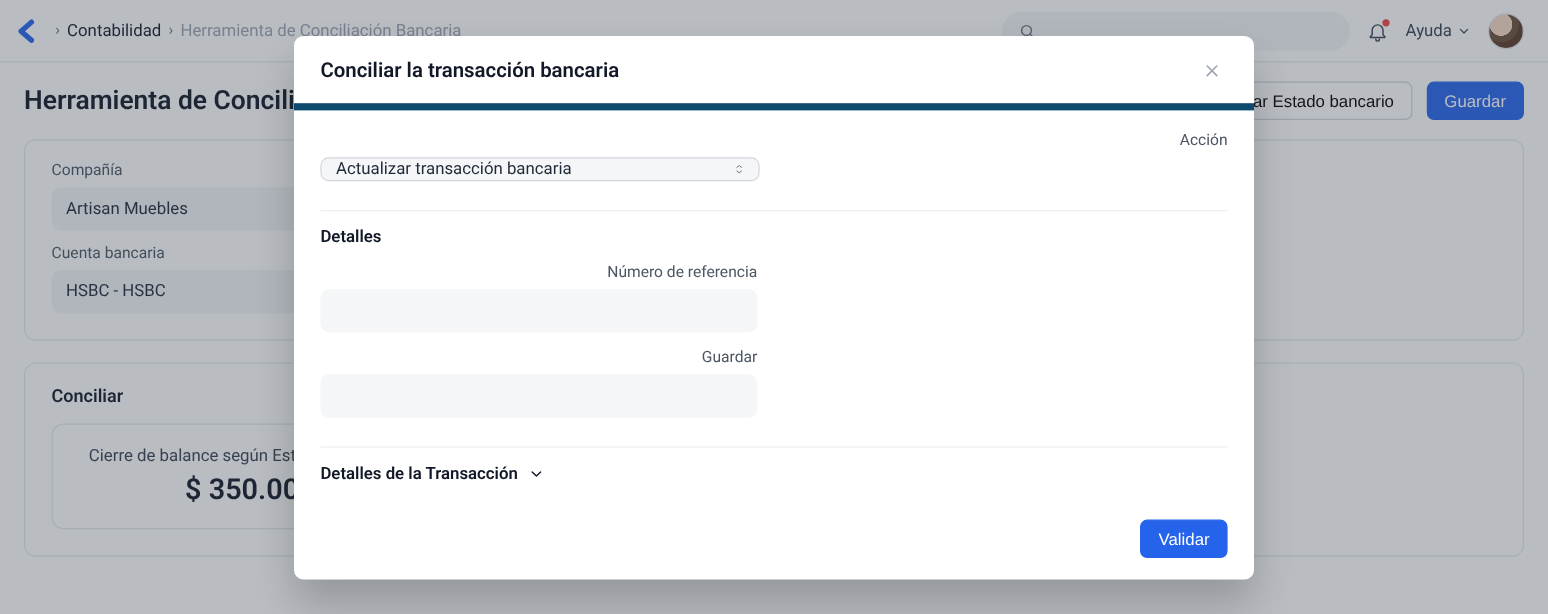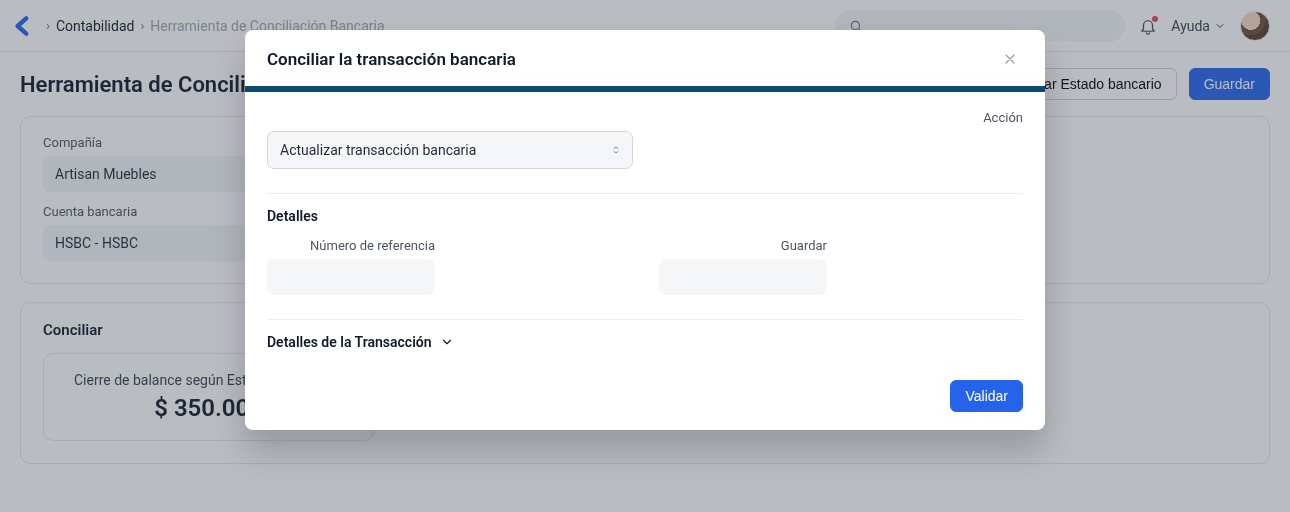--- a/index.html
+++ b/index.html
@@ -147,38 +147,38 @@
       width:26px; height:26px; display:flex; align-items:center; justify-content:center;
     }
     .modal-body { padding: 18px 22px 8px 22px; }
 
     .m-label { font-size:13px; color:#4b5563; display:block; margin-bottom:6px;text-align:right; }
     .m-select {
       width: 366px;
       border:1px solid #d1d5db;
       background:#f5f6f8;
       border-radius:7px;
-      height: 38px;
+      height: 20px;
       padding: 0 34px 0 12px;
       display:flex; align-items:center;
       font-size:14px; color:#1f2937;
       position:relative;
       cursor:pointer;
     }
     .m-select svg {
       position:absolute; right:10px; top:50%; transform:translateY(-50%);
       width:12px; color:#6b7280;
     }
 
     .m-divider { height:1px; background:#ebedf0; margin: 24px 0 14px 0; }
 
     .m-sub { font-size:14px; font-weight:600; margin-bottom:14px; display:flex; align-items:center; gap:8px;}
     .m-sub svg { width:14px; height:14px; }
 
-    .m-grid { display:grid; grid-template-columns: 1fr 1fr 1fr 1fr; gap: 14px 28px; }
+    .m-grid { display:grid; grid-template-columns: 1fr 1fr; gap: 14px 28px; }
     .m-input {
       width:100%; height:36px;
       background:#f5f6f8; border:none; border-radius:7px;
       padding: 0 12px;
       font-size:14px;
     }
 
     .modal-foot {
       display:flex; justify-content:flex-end;
       padding: 14px 22px 18px 22px;

